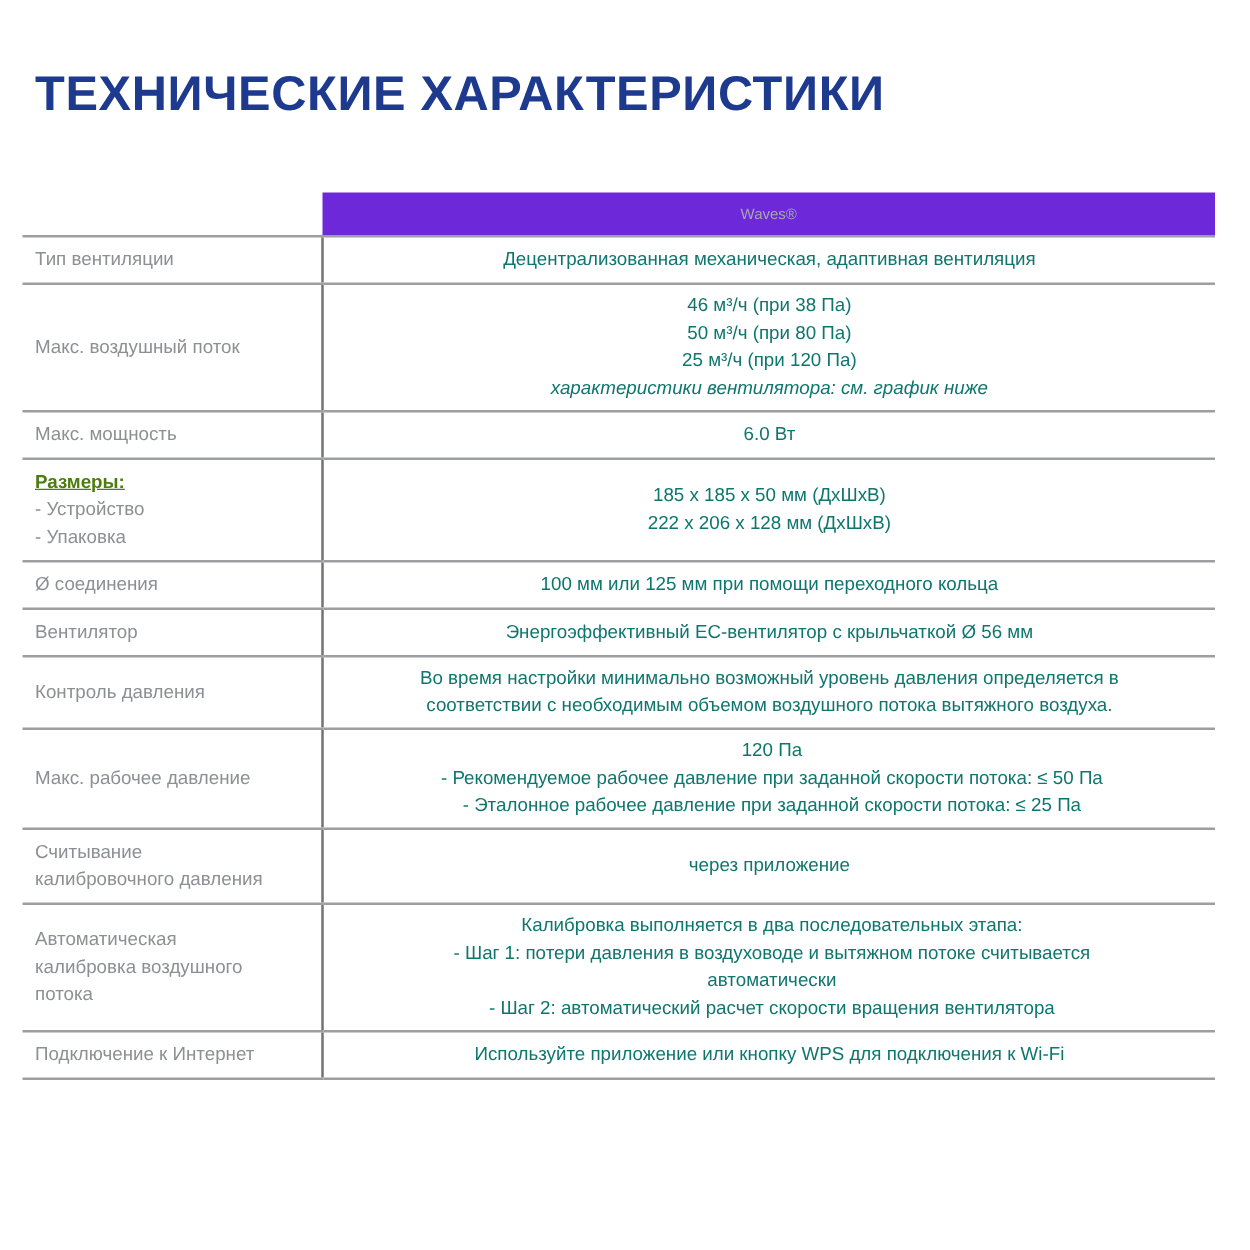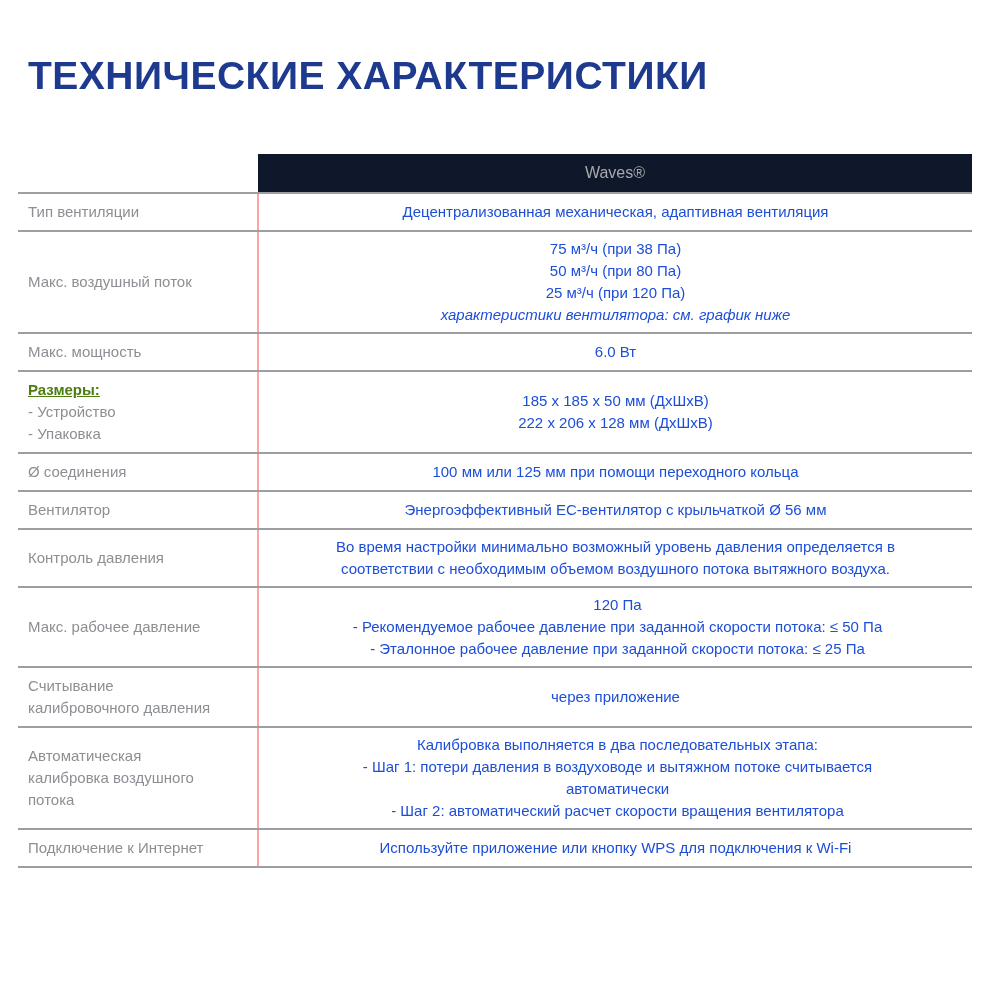--- a/index.html
+++ b/index.html
@@ -24,41 +24,41 @@
     table-layout: fixed;
   }
   col.col-label { width: 240px; }
   col.col-value { width: 714px; }
 
   td { vertical-align: middle; }
 
   
   td.spacer-cell { border: none; }
   td.brand-cell {
-    background: #0f172a;
+    background: #6d28d9;
     color: #a7a9ae;
     text-align: center;
-    font-size: 16px;
+    font-size: 12px;
     padding: 10px 0;
     border-bottom: 2px solid #9c9ea1;
   }
   tr.header-row td.spacer-cell { border-bottom: 2px solid #9c9ea1; }
 
   tr.spec-row td {
     border-bottom: 2px solid #9c9ea1;
     font-size: 15px;
     line-height: 22px;
   }
   td.spec-label {
     color: #8c8f93;
     padding: 7px 8px 7px 10px;
   }
   td.spec-value {
-    border-left: 2px solid #fca5a5;
-    color: #1d4ed8;
+    border-left: 2px solid #737373;
+    color: #0f766e;
     text-align: center;
     padding: 6px 10px;
   }
   td.spec-value.align-left { text-align: center; padding-left: 14px; }
   .label-title { font-weight: bold; color: #4d7c0f; text-decoration: underline; }
   .line.italic { font-style: italic; }
 </style>
 </head>
 <body>
 
@@ -85,21 +85,21 @@
             <div class="line">Децентрализованная механическая, адаптивная вентиляция</div>
           </td>
     </tr>
 
     <tr class="spec-row">
       <td class="spec-label">
             <div class="line">Макс. воздушный поток</div>
           </td>
       <td class="spec-value">
         <div>
-              <div class="line">75 м³/ч (при 38 Па)</div>
+              <div class="line">46 м³/ч (при 38 Па)</div>
               <div class="line">50 м³/ч (при 80 Па)</div>
               <div class="line">25 м³/ч (при 120 Па)</div>
             </div>
         <div class="line italic">характеристики вентилятора: см. график ниже</div>
       </td>
     </tr>
 
 
     <tr class="spec-row">
       <td class="spec-label">

